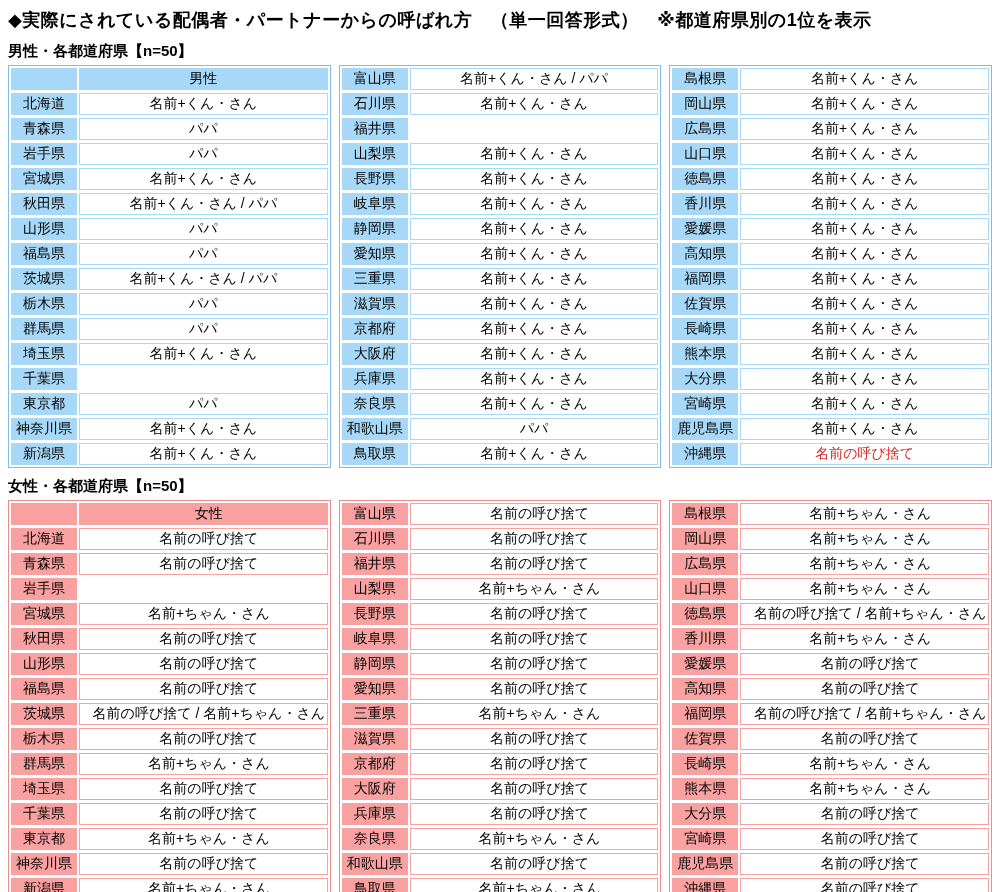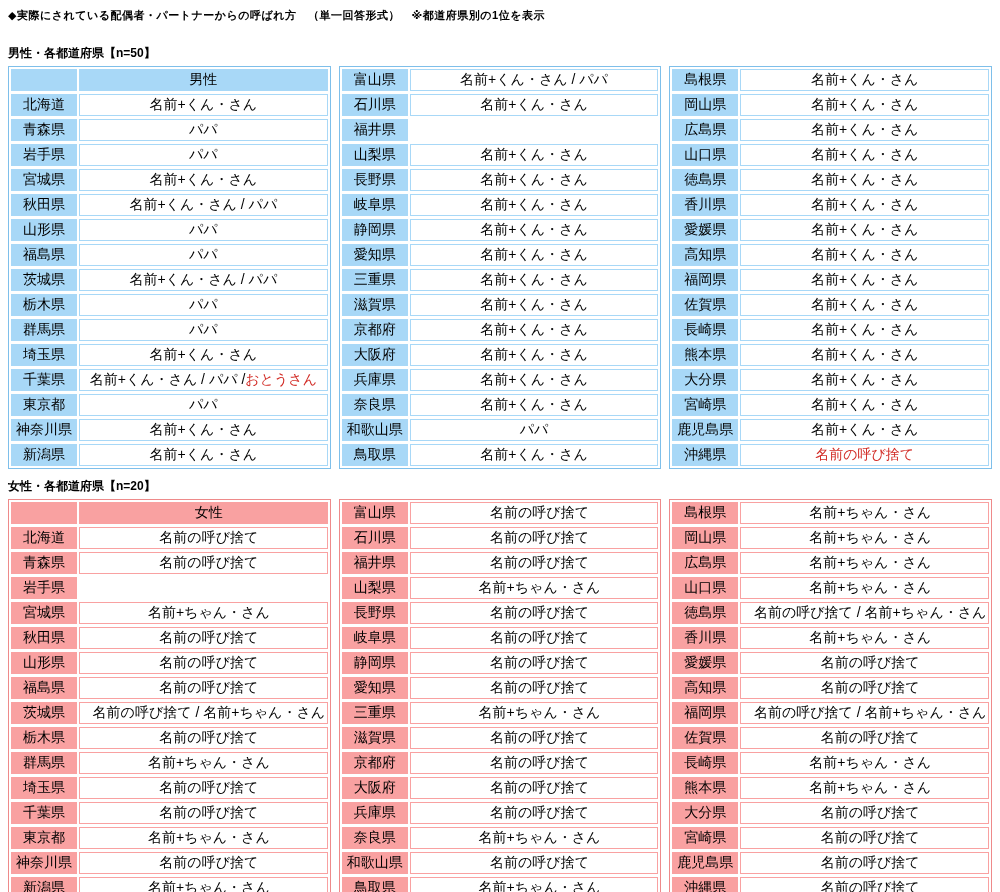--- a/index.html
+++ b/index.html
@@ -2,22 +2,22 @@
 <html style="--male-fill: #A8D8F7; --male-outline: #7EBFEA; --female-fill: #F9A1A1; --female-outline: #EE8A8A; --red-text: #D22B25;"><head>
 <meta charset="utf-8">
 <style>
   html,body { margin:0; padding:0; background:#ffffff; }
   .page {
     width:1000px; height:892px; box-sizing:border-box;
     padding:6px 8px 0 8px;
     font-family:"Liberation Sans","DejaVu Sans",sans-serif;
     color:#000;
   }
-  .page-title { font-size:11px; font-weight:bold; margin:2px 0 22px 0; letter-spacing:0.5px; }
-  .section-title { font-size:12px; font-weight:bold; margin:9px 0 4px 0; }
+  .page-title { font-size:18px; font-weight:bold; margin:2px 0 10px 0; letter-spacing:0.5px; }
+  .section-title { font-size:15px; font-weight:bold; margin:9px 0 4px 0; }
   .tables { display:flex; gap:8px; }
   .tbl {
     flex:1 1 0; padding:2px; box-sizing:border-box;
     display:flex; flex-direction:column; gap:3px; background:#fff;
   }
   .tbl.blue { border:1px solid var(--male-outline,#7EBFEA); }
   .tbl.pink { border:1px solid var(--female-outline,#EE8A8A); }
   .row { display:flex; gap:2px; height:22px; }
   .name {
     flex:0 0 66px; display:flex; align-items:center; justify-content:center;
@@ -112,24 +112,20 @@
             </div>
           </div>
           <div class="row">
             <div class="name">埼玉県</div>
             <div class="val">
               <span>名前+くん・さん</span>
             </div>
           </div>
           <div class="row">
             <div class="name">千葉県</div>
-            <div class="val">
-              <span>名前+くん・さん / パパ / </span>
-              <span class="red">おとうさん</span>
-            </div>
           </div>
           <div class="row">
             <div class="name">東京都</div>
             <div class="val">
               <span>パパ</span>
             </div>
           </div>
           <div class="row">
             <div class="name">神奈川県</div>
             <div class="val">
@@ -333,21 +329,21 @@
             <div class="name">沖縄県</div>
             <div class="val">
               <span class="red">名前の呼び捨て</span>
             </div>
           </div>
         </div>
       </div>
   </section>
 
   <section>
-    <div class="section-title">女性・各都道府県【n=20】</div>
+    <div class="section-title">女性・各都道府県【n=50】</div>
     <div class="tables">
         <div class="tbl pink">
           <div class="row hdr">
             <div class="name"></div>
             <div class="val">女性</div>
           </div>
           <div class="row">
             <div class="name">北海道</div>
             <div class="val">
               <span>名前の呼び捨て</span>

